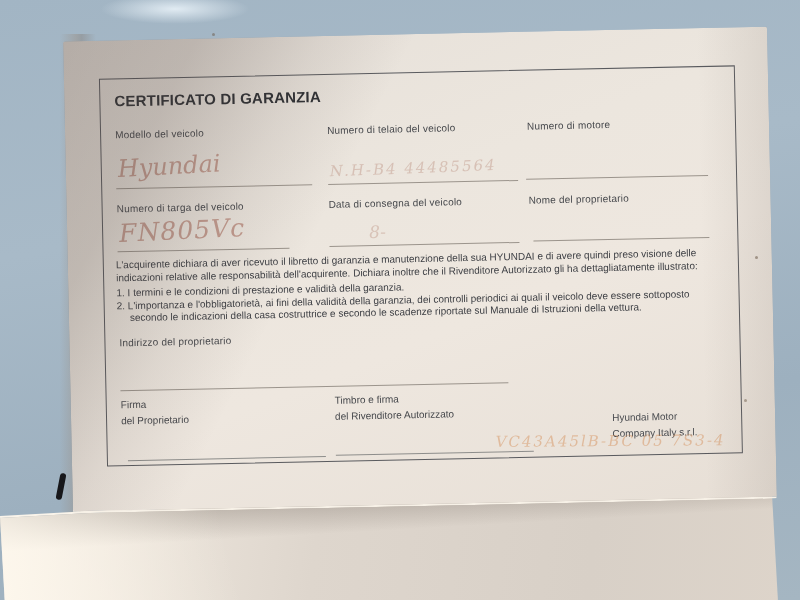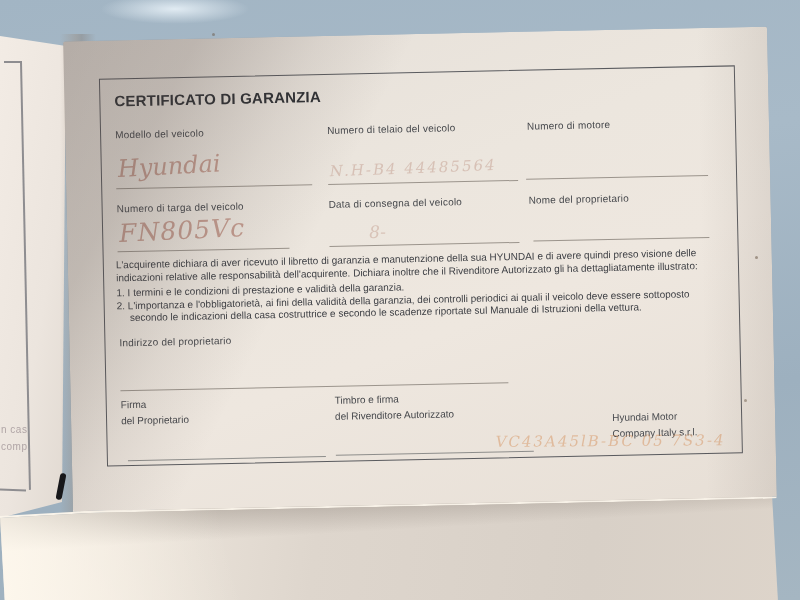--- a/index.html
+++ b/index.html
@@ -96,27 +96,20 @@
   .sp3{left:744px;top:399px;background:#7a6a58;}
 </style>
 </head>
 <body>
 
 <div class="stage">
 
   <div class="table-bg"></div>
   <div class="table-sheen"></div>
 
-  <div class="left-page">
-    <div class="lp-line-v"></div>
-    <div class="lp-line-h-top"></div>
-    <div class="lp-line-h-bot"></div>
-    <div class="showthrough st1">n cas</div>
-    <div class="showthrough st2">comp</div>
-  </div>
 
   <div class="spine">
     <div class="perforation"></div>
   </div>
 
   <div class="under-stack">
     <div class="stack-shadow"></div>
     <div class="stack-light"></div>
   </div>
 

